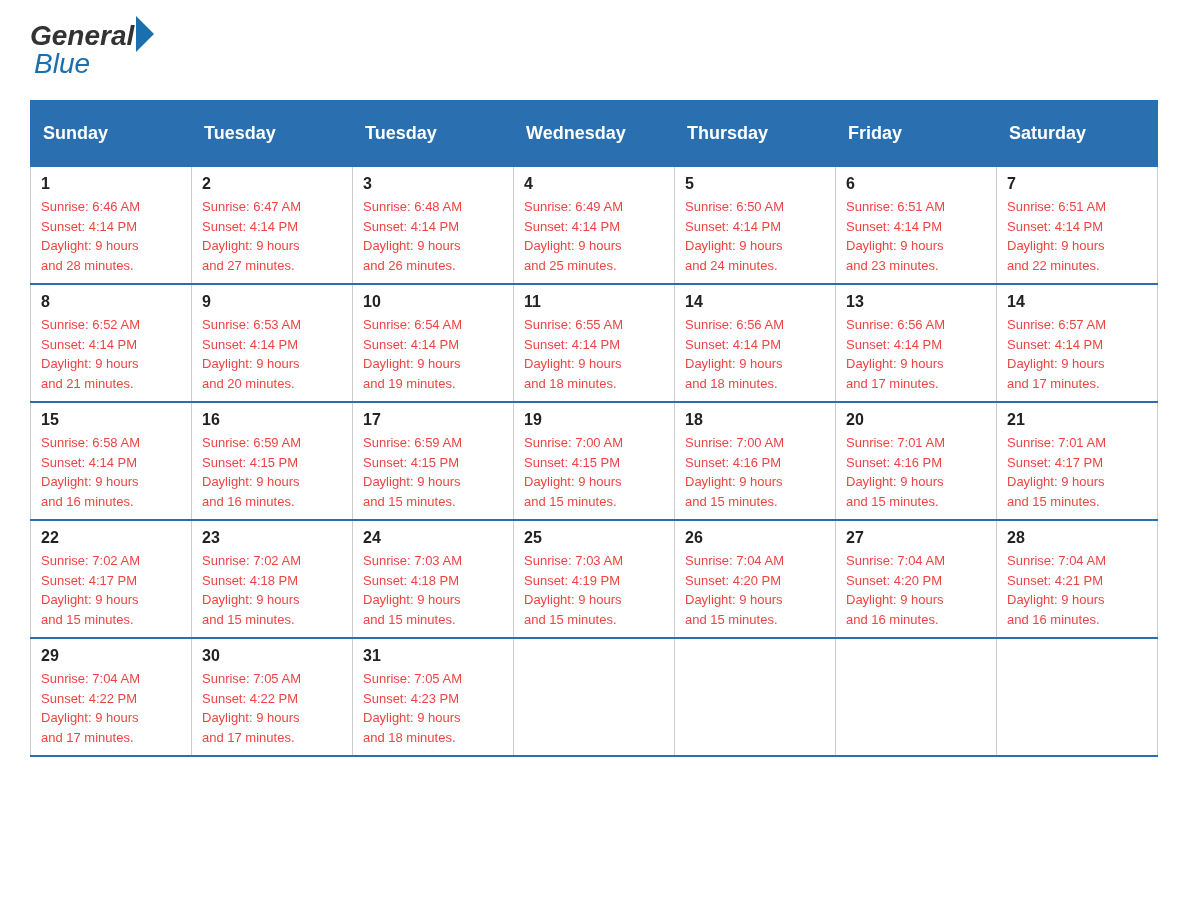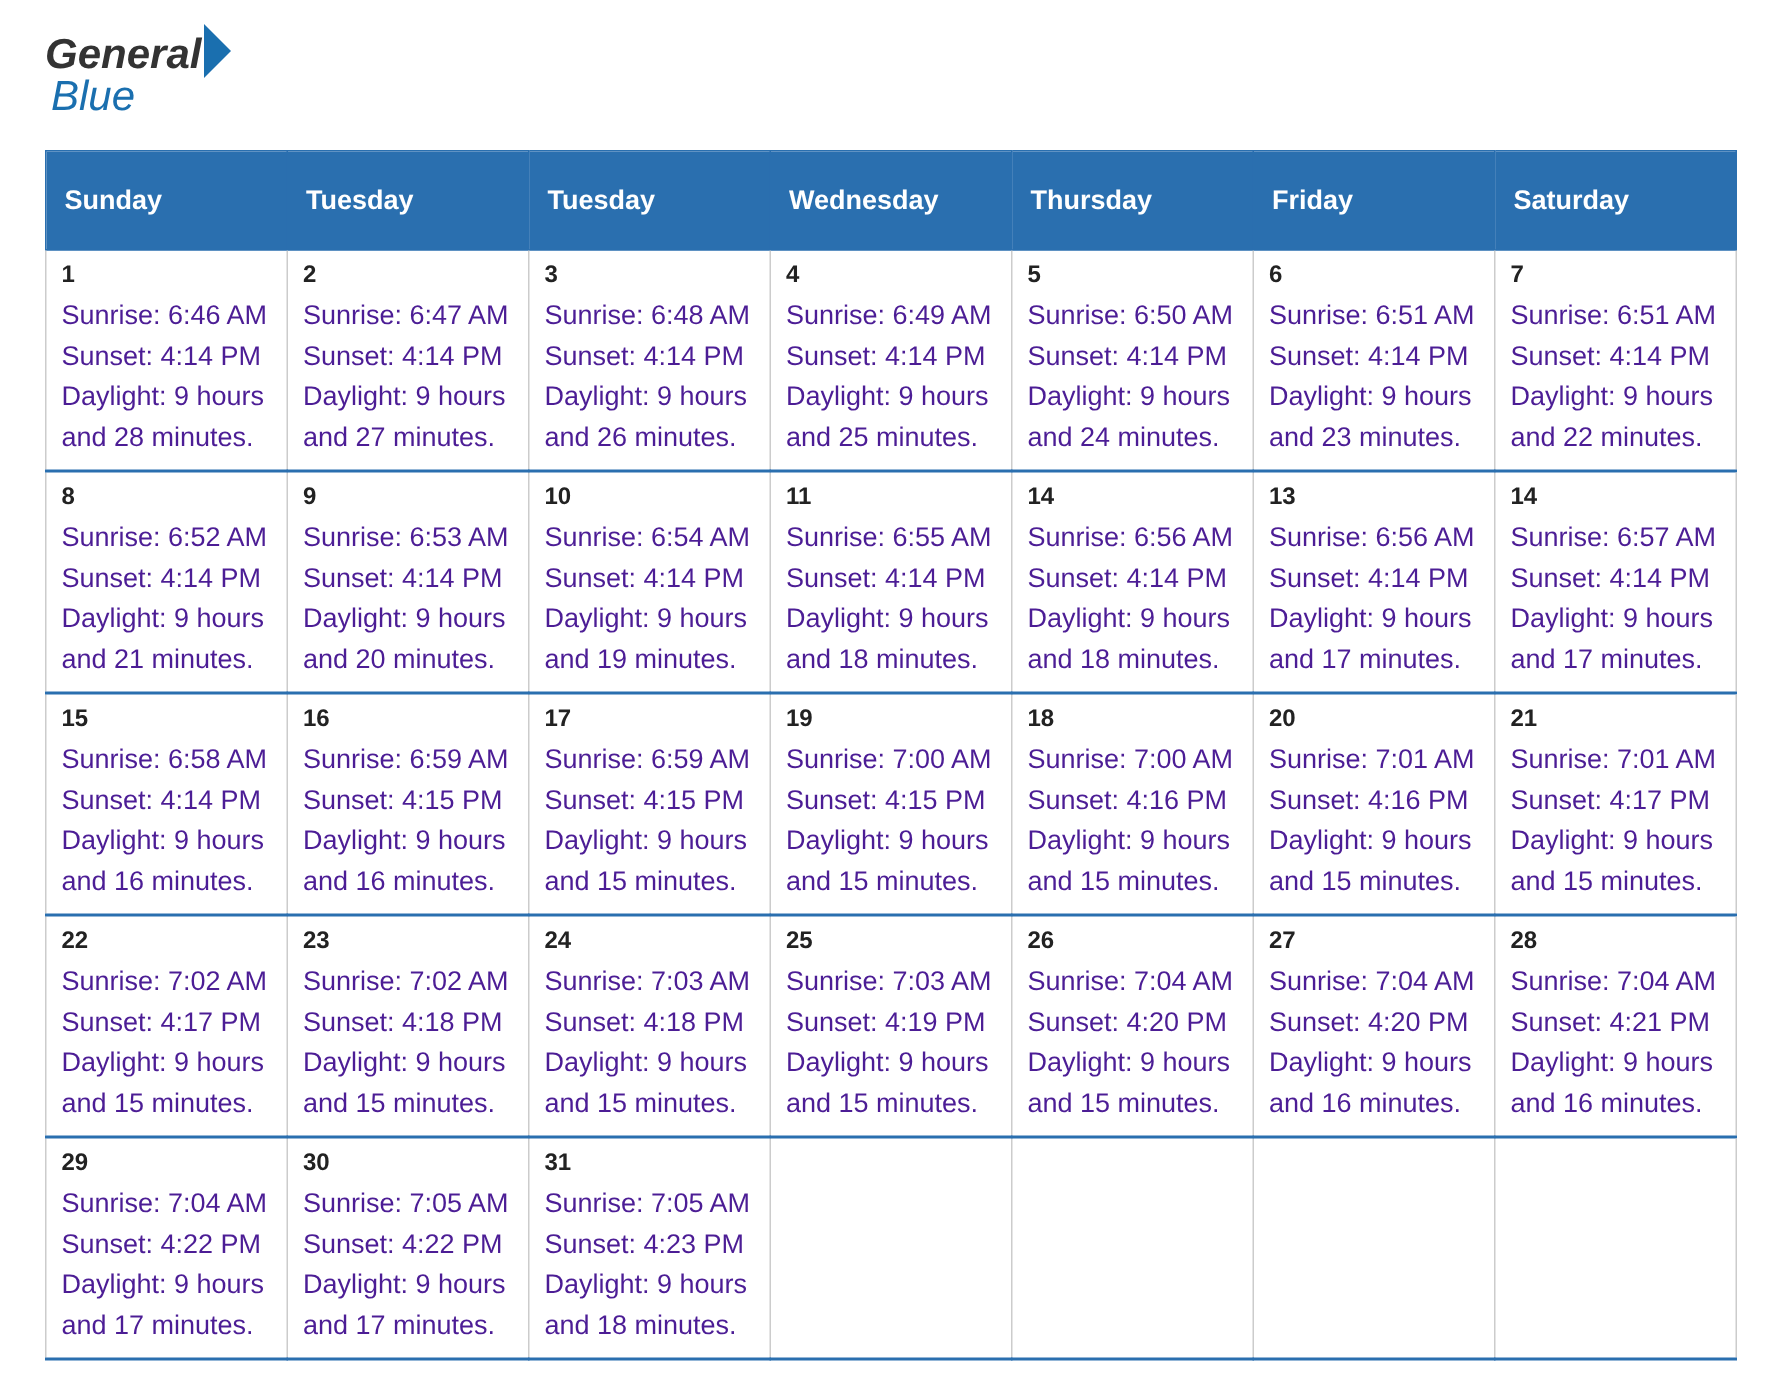--- a/index.html
+++ b/index.html
@@ -81,22 +81,22 @@
       padding: 8px 10px;
       width: 14.28%;
     }
     .day-number {
       font-size: 16px;
       font-weight: bold;
       color: #222;
       margin-bottom: 4px;
     }
     .day-info {
-      font-size: 18px;
-      color: #4c1d95;
+      font-size: 13px;
+      color: #ef4444;
       line-height: 1.5;
     }
     tbody tr {
       border-bottom: 2px solid #2a6faf;
     }
     .empty-cell {
       background: #fff;
     }
   </style>
 </head>

